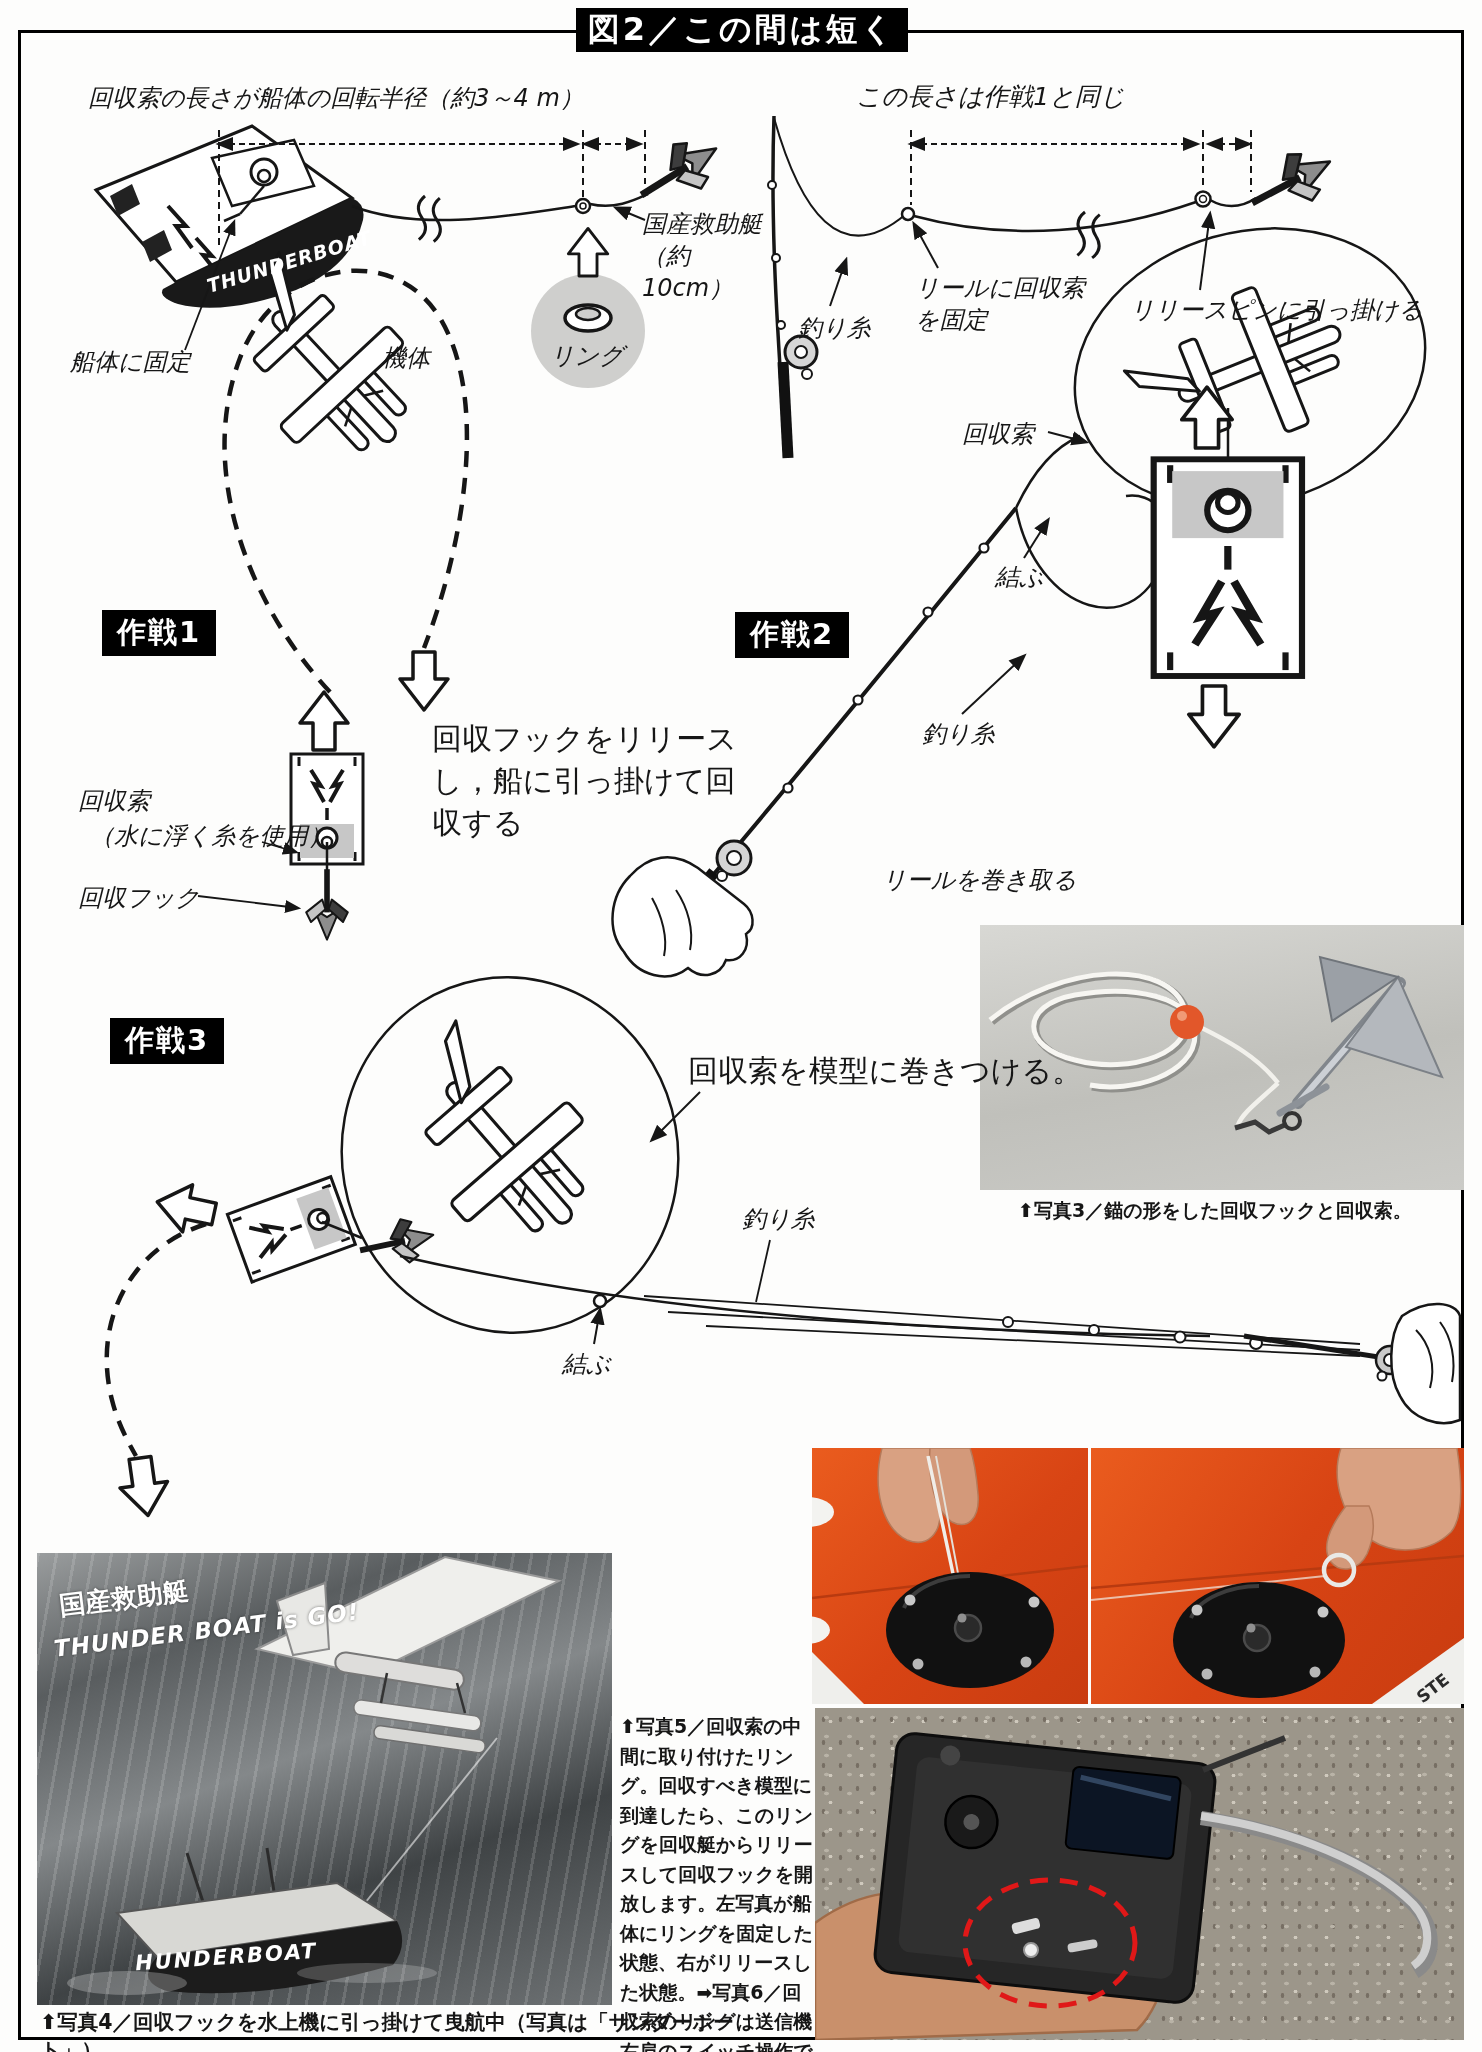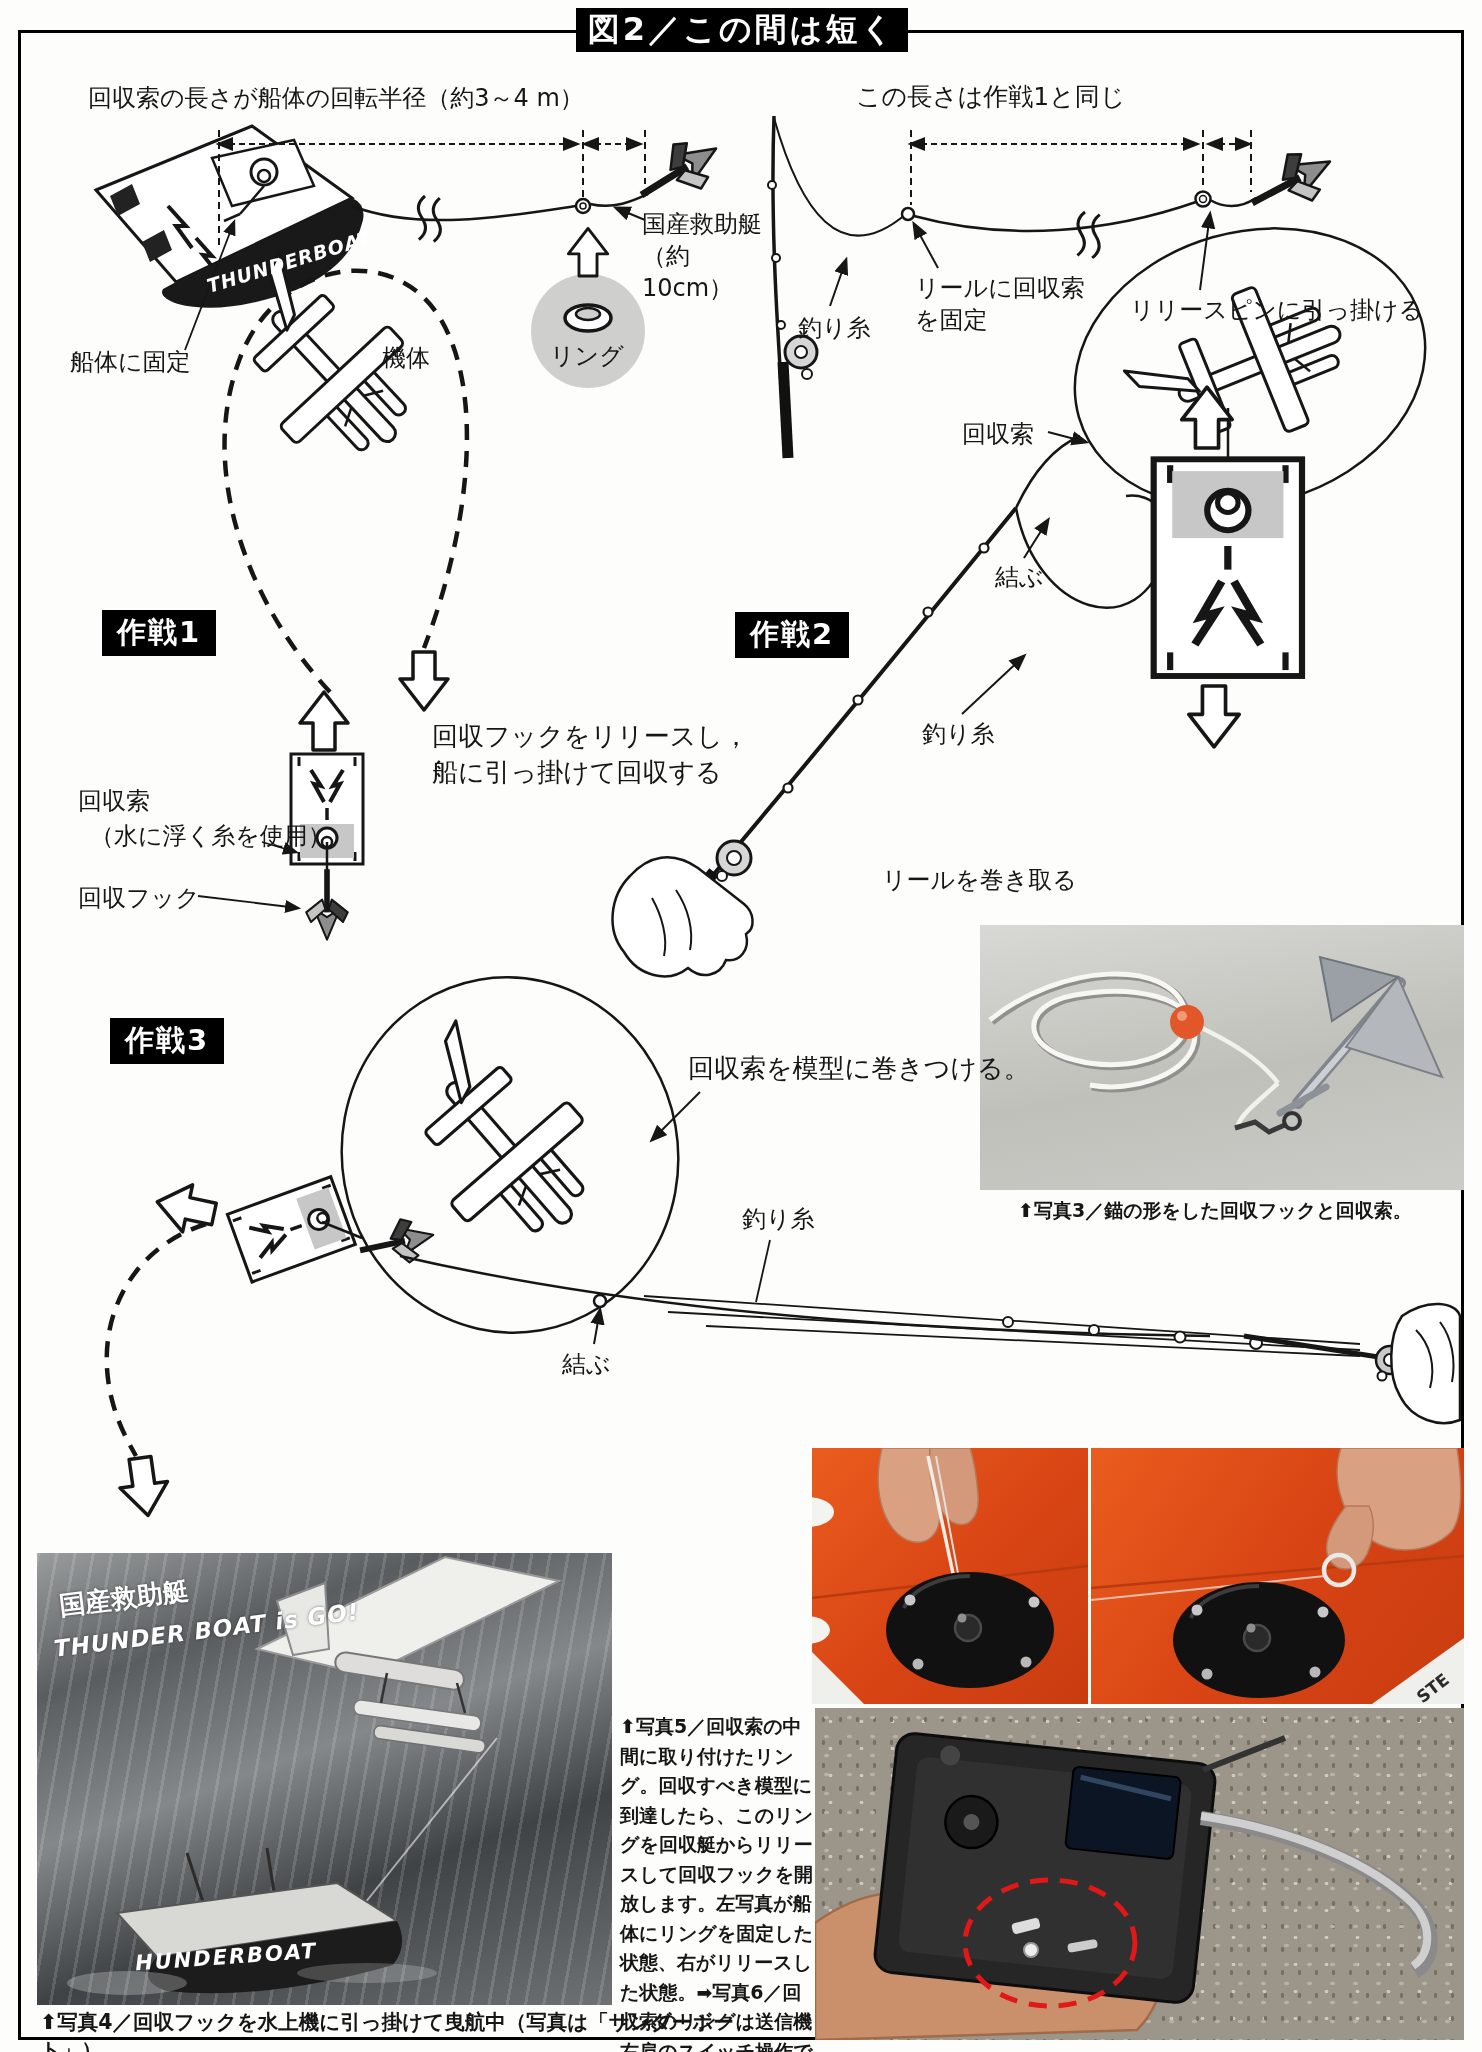--- a/index.html
+++ b/index.html
@@ -2,23 +2,23 @@
 <html><head>
 <meta charset="utf-8">
 <style>
   html,body{margin:0;padding:0;background:#fff;}
   #page{position:relative;width:1482px;height:2052px;background:#fdfdfc;overflow:hidden;
         font-family:"DejaVu Sans","Liberation Sans",sans-serif;color:#161616;}
   .frame{position:absolute;left:18px;top:30px;width:1446px;height:2010px;border:3.5px solid #000;box-sizing:border-box;}
   .titlebox{position:absolute;left:576px;top:8px;width:332px;height:44px;background:#000;color:#fff;
             display:flex;align-items:center;justify-content:center;font-size:32px;font-weight:bold;letter-spacing:3px;z-index:5;}
   svg.layer{position:absolute;left:0;top:0;z-index:1;}
-  .lbl{position:absolute;font-size:24px;line-height:1.34;font-weight:500;z-index:3;white-space:nowrap;}
+  .lbl{position:absolute;font-size:24px;line-height:1.34;font-weight:500;z-index:3;white-space:nowrap;font-style:italic;}
   .wrap{white-space:normal;}
-  .desc{position:absolute;font-size:26px;line-height:1.4;font-weight:500;z-index:3;}
+  .desc{position:absolute;font-size:30px;line-height:1.4;font-weight:500;z-index:3;}
   .tag{position:absolute;width:114px;height:46px;background:#000;color:#fff;display:flex;align-items:center;
        justify-content:center;font-size:29px;font-weight:bold;letter-spacing:2px;z-index:3;}
   .cap{position:absolute;font-size:19px;font-weight:bold;z-index:4;}
   .capblock{position:absolute;left:620px;top:1712px;width:198px;font-size:19px;line-height:29.5px;font-weight:600;z-index:4;}
   .photo{position:absolute;overflow:hidden;z-index:2;}
   #photo3{left:980px;top:925px;width:484px;height:265px;background:linear-gradient(170deg,#d8d8d4,#c0c0bb 55%,#cbcbc7);}
   #photo4{left:37px;top:1553px;width:575px;height:452px;
           background:linear-gradient(160deg,#9a9d9e 0%,#595d5f 22%,#84888a 45%,#3f4345 68%,#6e7274 100%);}
   #photo4 .streaks{position:absolute;inset:0;background:repeating-linear-gradient(100deg,rgba(255,255,255,.14) 0 3px,transparent 3px 18px);}
   #photo5l{left:812px;top:1448px;width:276px;height:256px;background:linear-gradient(135deg,#ea5c1e,#d84414 55%,#c93c10);}

